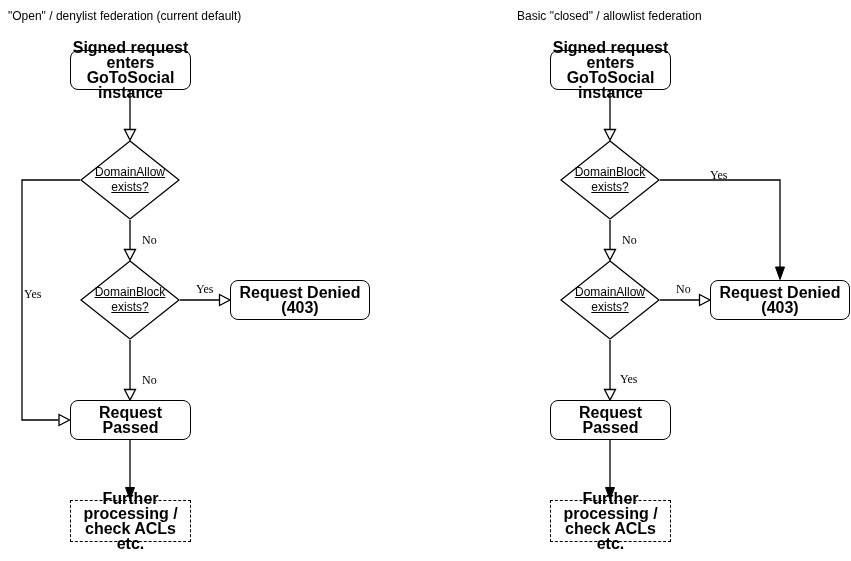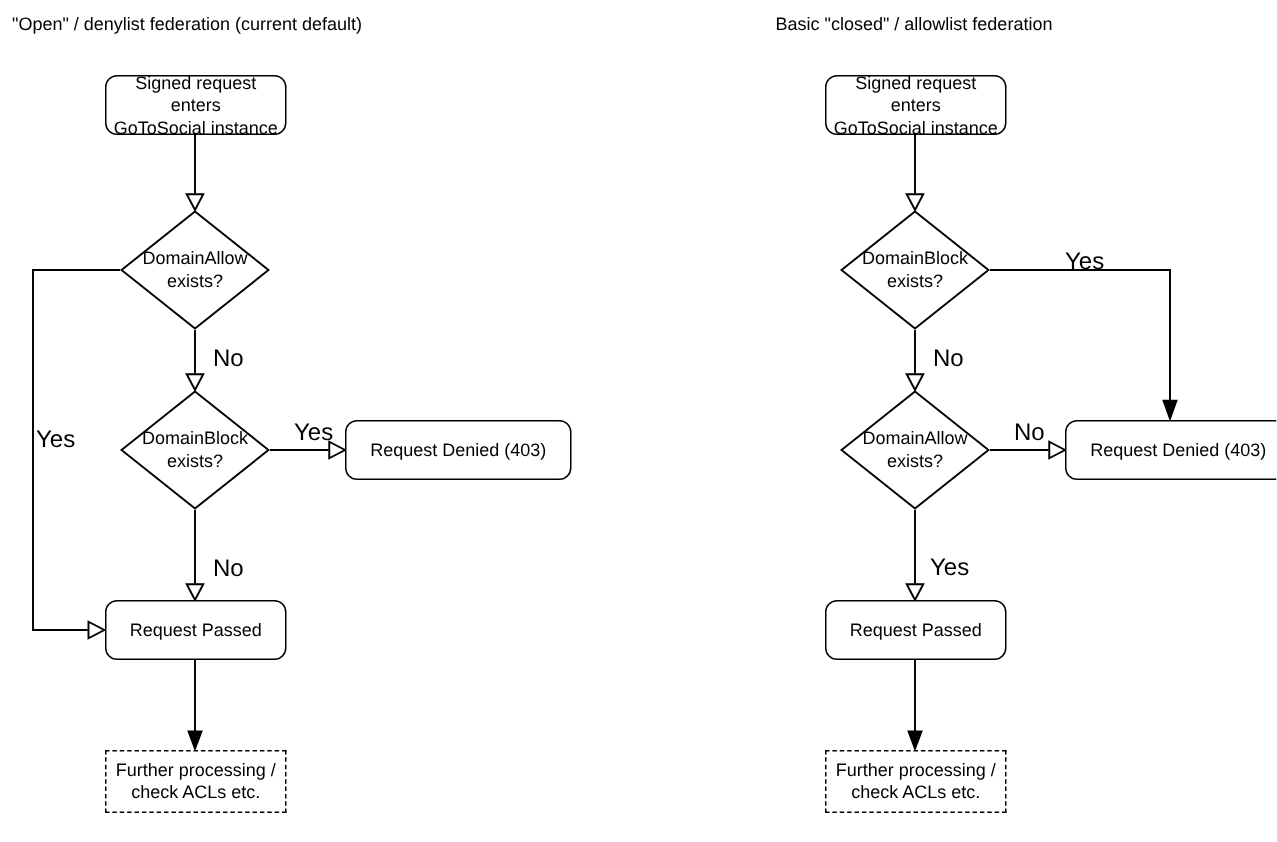--- a/index.html
+++ b/index.html
@@ -25,45 +25,47 @@
   .node {
     position: absolute;
     box-sizing: border-box;
     background: var(--fill, #ffffff);
     border: 1.3px solid var(--stroke, #000000);
     border-radius: 8px;
     display: flex;
     align-items: center;
     justify-content: center;
     text-align: center;
-    font-size: 12px;
+    font-size: 16px;
     line-height: 15px;
     white-space: pre-line;
     padding: 1px;
+    font-weight: bold;
   }
   .node.box-sm { width: 121px; height: 40px; }
-  .node.box-wide { width: 151px; height: 40px; }
+  .node.box-wide { width: 140px; height: 40px; }
   .node.dashed {
     width: 121px; height: 42px;
     border: 1.3px dashed var(--stroke, #000000);
     border-radius: 0;
   }
   .diamond { position: absolute; width: 100px; height: 80px; }
   .diamond > svg { position: absolute; left: 0; top: 0; display: block; }
   .diamond-poly { fill: var(--fill, #ffffff); stroke: var(--stroke, #000000); stroke-width: 1.3; }
   .diamond > .label {
     position: absolute; left: 0; top: 0; right: 0; bottom: 0;
     display: flex; align-items: center; justify-content: center;
-    text-align: center; font-size: 12px; line-height: 15px; white-space: pre-line;
+    text-align: center; font-size: 12px; line-height: 15px; white-space: pre-line; text-decoration: underline;
   }
   .edge-label {
     position: absolute;
-    font-size: 16px;
+    font-size: 12px;
     line-height: 14px;
     white-space: nowrap;
+    font-family: Liberation Serif, serif;
   }
 </style>
 </head>
 <body>
 
 <div class="canvas">
 
   <svg class="edge-layer" width="851" height="561" viewBox="0 0 851 561">
     <g>
       <path class="edge" d="M130,90 V129"></path>

